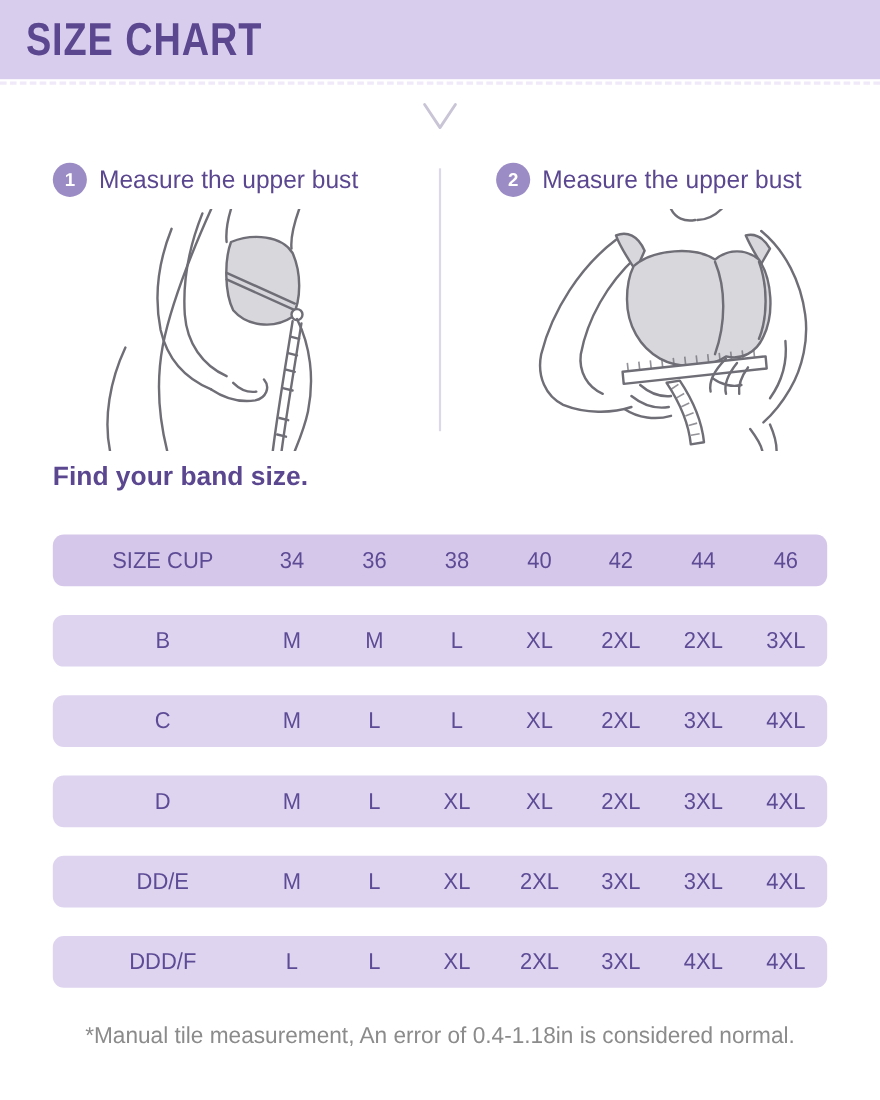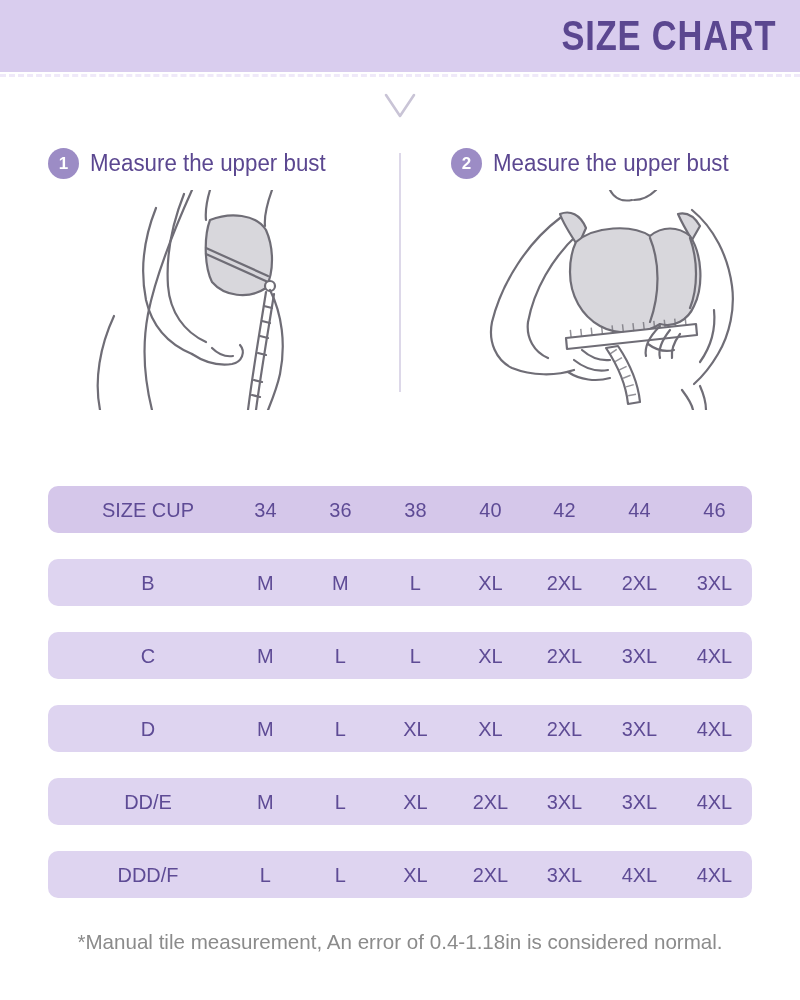--- a/index.html
+++ b/index.html
@@ -1,20 +1,20 @@
 <!DOCTYPE html>
 <html style="--banner-bg: #d9cdee; --title-text: #5b4790; --step-circle: #9c8cc5; --divider: #ddd8e9; --chevron: #c9c4d6; --header-row-bg: #d5c7ea; --row-bg: #ded4f0; --table-text: #5e4b95; --footnote-text: #8b8b8b; --illustration-line: #6f6d76; --illustration-fill: #d8d7dc;"><head>
 <meta charset="utf-8">
 <style>
   html,body{margin:0;padding:0;background:#fff;}
   body{width:800px;height:1000px;font-family:"Liberation Sans",sans-serif;overflow:hidden;}
   .page{position:relative;width:800px;height:1000px;background:#fff;}
 
   .banner{position:absolute;top:0;left:0;width:800px;height:72px;
-    background:var(--banner-bg,#d9cdee);display:flex;align-items:center;justify-content:flex-end;}
+    background:var(--banner-bg,#d9cdee);display:flex;align-items:center;justify-content:flex-start;}
   .banner h1{margin:0;font-size:42px;font-weight:700;letter-spacing:1px;
     color:var(--title-text,#5b4790);transform:scaleX(0.82);white-space:nowrap;}
   .dashes{position:absolute;top:74px;left:0;width:800px;height:0;border-top:3px dashed #efe9f9;}
 
   .chevron{position:absolute;top:92px;left:0;width:800px;display:flex;justify-content:center;}
 
   .step-head{position:absolute;display:flex;align-items:center;gap:11px;}
   .step-head.s1{top:148px;left:48px;}
   .step-head.s2{top:148px;left:451px;}
   .step-num{width:31px;height:31px;border-radius:50%;background:var(--step-circle,#9c8cc5);
@@ -140,20 +140,21 @@
         <path d="M220,144 C214,152 211,160 212,168"></path>
         <path d="M188,154 C196,160 206,162 214,160"></path>
 
         <path d="M240,196 C244,205 246,212 246,220"></path>
         <path d="M222,200 C228,208 232,214 233,220"></path>
       </g>
     </svg>
 
   </section>
 
+  <h2 class="find-heading">Find your band size.</h2>
 
   <div class="size-table">
       <div class="trow thead">
         <div class="tcell">SIZE CUP</div>
         <div class="tcell">34</div>
         <div class="tcell">36</div>
         <div class="tcell">38</div>
         <div class="tcell">40</div>
         <div class="tcell">42</div>
         <div class="tcell">44</div>

